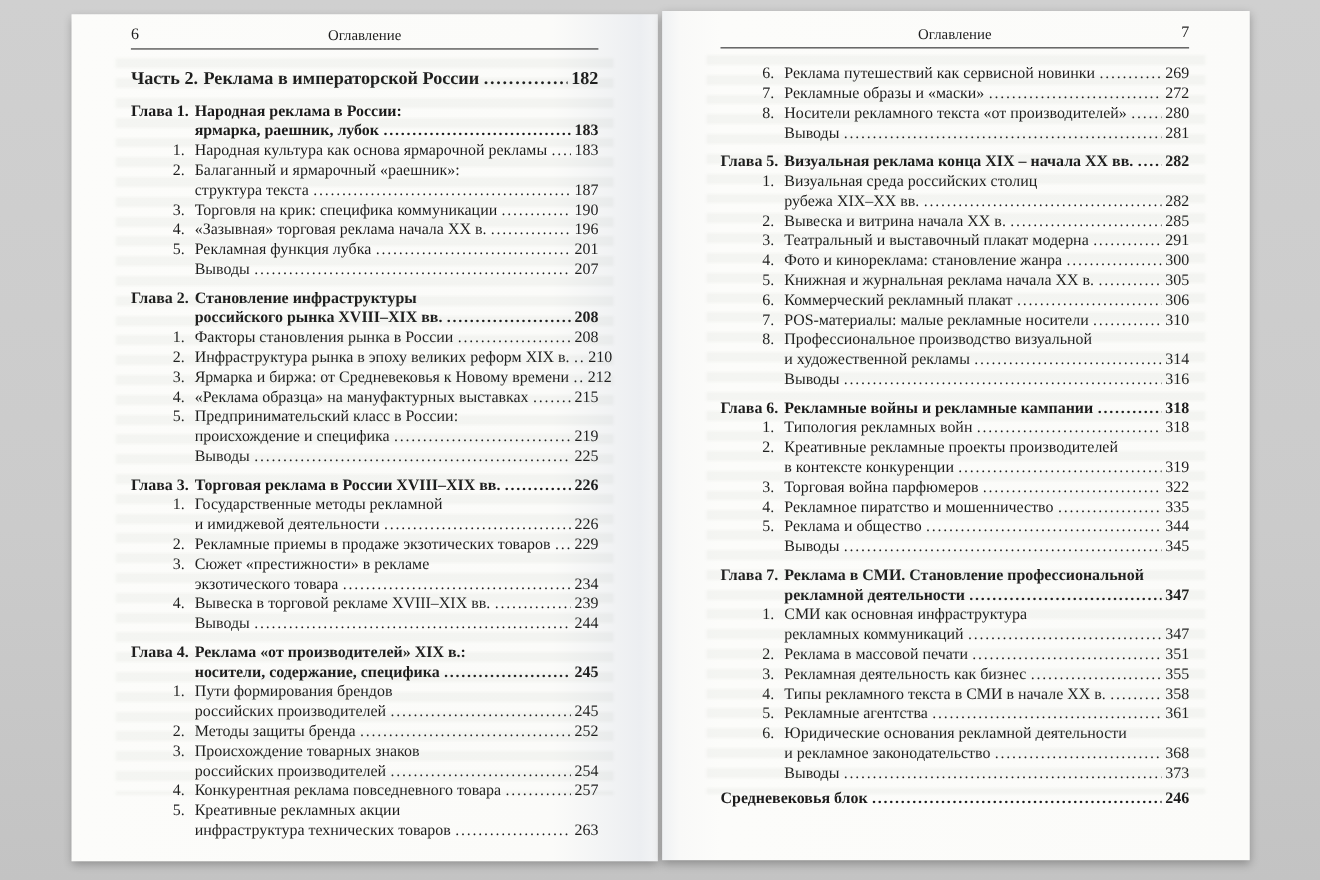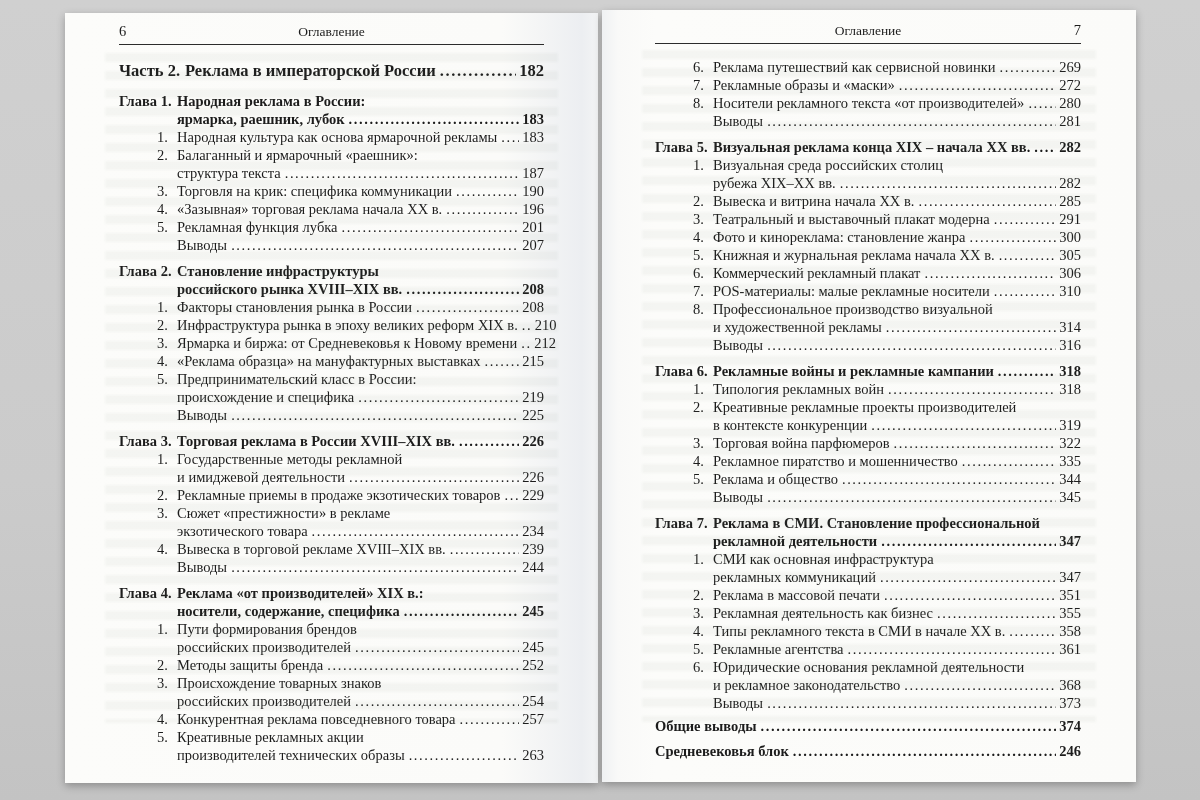--- a/index.html
+++ b/index.html
@@ -357,21 +357,21 @@
           <span class="pg">257</span>
         </div>
       </div>
       <div class="entry item">
         <div class="line">
           <span class="label">5.</span>
           <span class="text">Креативные рекламных акции</span>
         </div>
         <div class="line">
           <span class="label"></span>
-          <span class="text">производителей технических образы</span>
+          <span class="text">инфраструктура технических товаров</span>
           <span class="dots"></span>
           <span class="pg">263</span>
         </div>
       </div>
     </div>
 </div>
 
 <div class="page page-right">
   <div class="page-head">
     <span class="running-head">Оглавление</span>
@@ -626,27 +626,20 @@
       </div>
       <div class="entry conclusion">
         <div class="line">
           <span class="text">Выводы</span>
           <span class="dots"></span>
           <span class="pg">373</span>
         </div>
       </div>
       <div class="entry tail">
         <div class="line">
-          <span class="text">Общие выводы</span>
-          <span class="dots"></span>
-          <span class="pg">374</span>
-        </div>
-      </div>
-      <div class="entry tail">
-        <div class="line">
           <span class="text">Средневековья блок</span>
           <span class="dots"></span>
           <span class="pg">246</span>
         </div>
       </div>
     </div>
 </div>
 
 <div class="gutter"></div>
 

